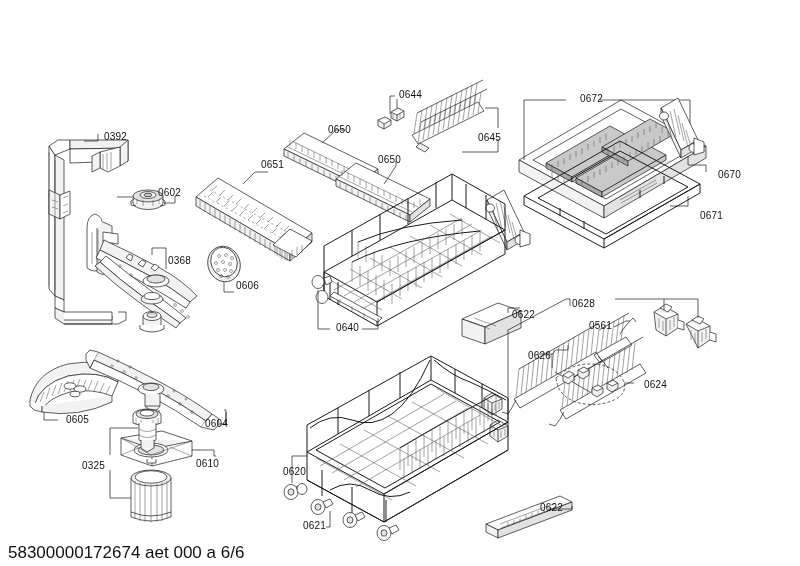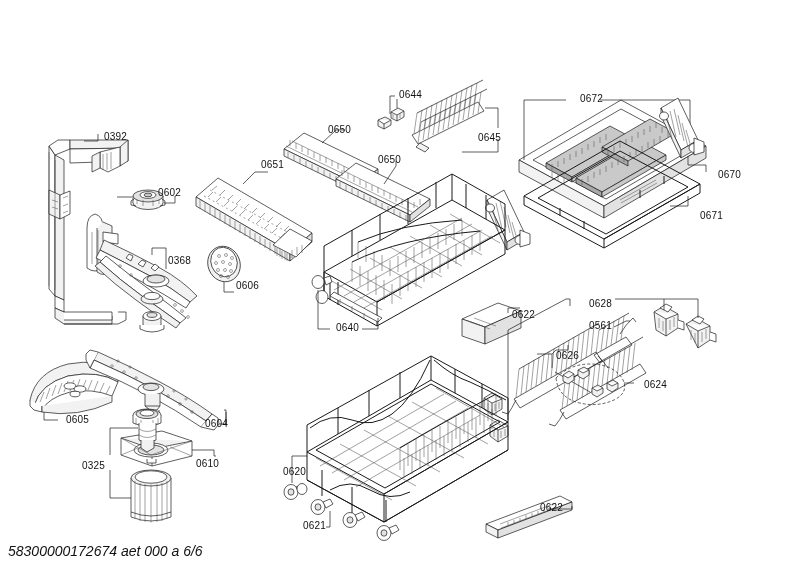--- a/index.html
+++ b/index.html
@@ -1,21 +1,21 @@
 <!DOCTYPE html>
 <html><head>
 <meta charset="utf-8">
 <style>
   html,body{margin:0;padding:0;background:#ffffff;}
   body{width:800px;height:566px;position:relative;overflow:hidden;
        font-family:"Liberation Sans",sans-serif;color:#111;}
   #diagram{position:absolute;left:0;top:0;width:800px;height:566px;}
   .label{position:absolute;font-size:10px;letter-spacing:.2px;
          color:#111;white-space:nowrap;line-height:1;}
-  #footer{position:absolute;left:8px;top:543px;font-size:14px;color:#111;font-style:italic;}
+  #footer{position:absolute;left:8px;top:543px;font-size:17px;color:#111;}
   svg{display:block;}
   .ln{stroke:#1a1a1a;fill:none;stroke-width:.7;}
   .lnb{stroke:#1a1a1a;fill:none;stroke-width:1;}
   .thin{stroke:#555;fill:none;stroke-width:.55;}
   .lead{stroke:#1a1a1a;fill:none;stroke-width:.7;}
   .fw{fill:#ffffff;}
   .fl{fill:#f2f2f2;}
   .fm{fill:#e2e2e2;}
   .fd{fill:#c9c9c9;}
   .fdd{fill:#a8a8a8;}
@@ -792,23 +792,23 @@
 <div class="label" style="left:205px;top:419px">0604</div>
 <div class="label" style="left:66px;top:415px">0605</div>
 <div class="label" style="left:236px;top:281px">0606</div>
 <div class="label" style="left:196px;top:459px">0610</div>
 <div class="label" style="left:82px;top:461px">0325</div>
 <div class="label" style="left:283px;top:467px">0620</div>
 <div class="label" style="left:303px;top:521px">0621</div>
 <div class="label" style="left:540px;top:503px">0622</div>
 <div class="label" style="left:512px;top:310px">0622</div>
 <div class="label" style="left:644px;top:380px">0624</div>
-<div class="label" style="left:556px;top:351px">0626</div>
+<div class="label" style="left:528px;top:351px">0626</div>
 <div class="label" style="left:589px;top:321px">0561</div>
-<div class="label" style="left:589px;top:299px">0628</div>
+<div class="label" style="left:572px;top:299px">0628</div>
 <div class="label" style="left:336px;top:323px">0640</div>
 <div class="label" style="left:399px;top:90px">0644</div>
 <div class="label" style="left:478px;top:133px">0645</div>
 <div class="label" style="left:328px;top:125px">0650</div>
 <div class="label" style="left:378px;top:155px">0650</div>
 <div class="label" style="left:261px;top:160px">0651</div>
 <div class="label" style="left:718px;top:170px">0670</div>
 <div class="label" style="left:700px;top:211px">0671</div>
 <div class="label" style="left:580px;top:94px">0672</div>
 

